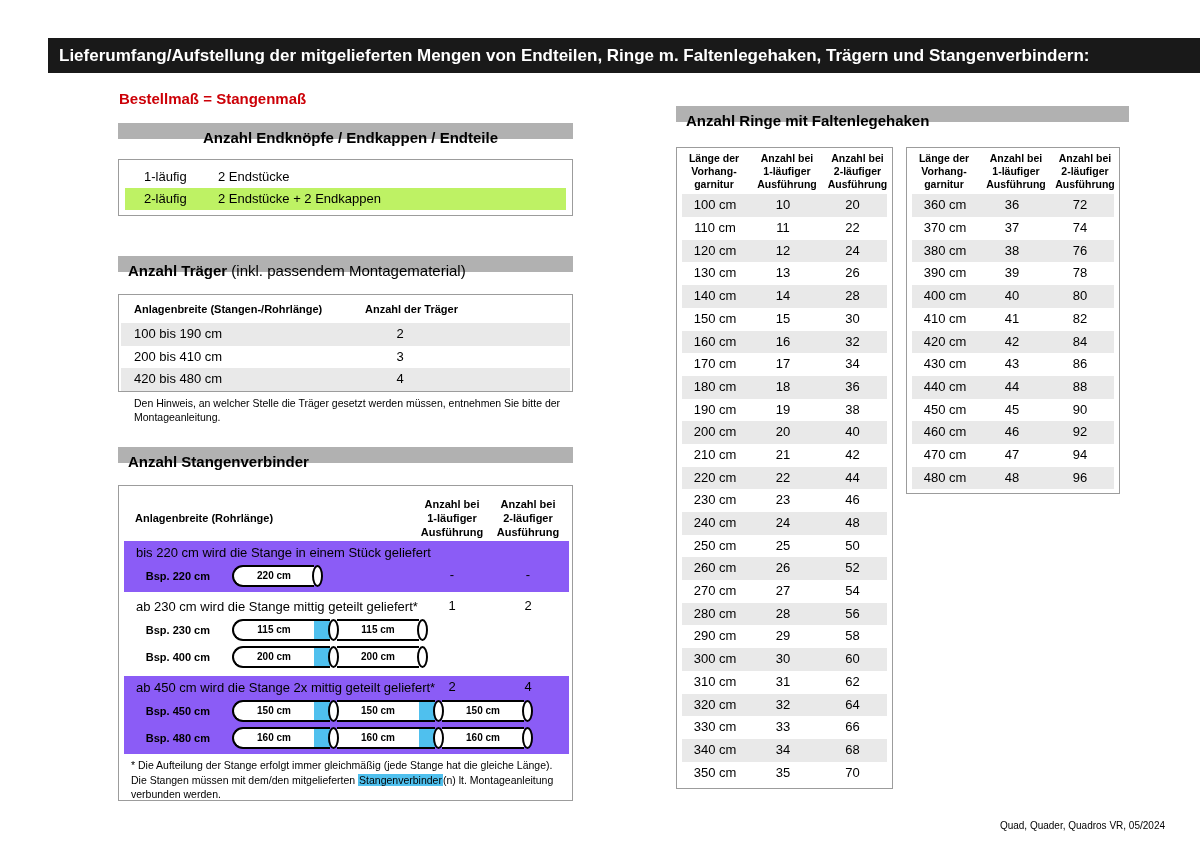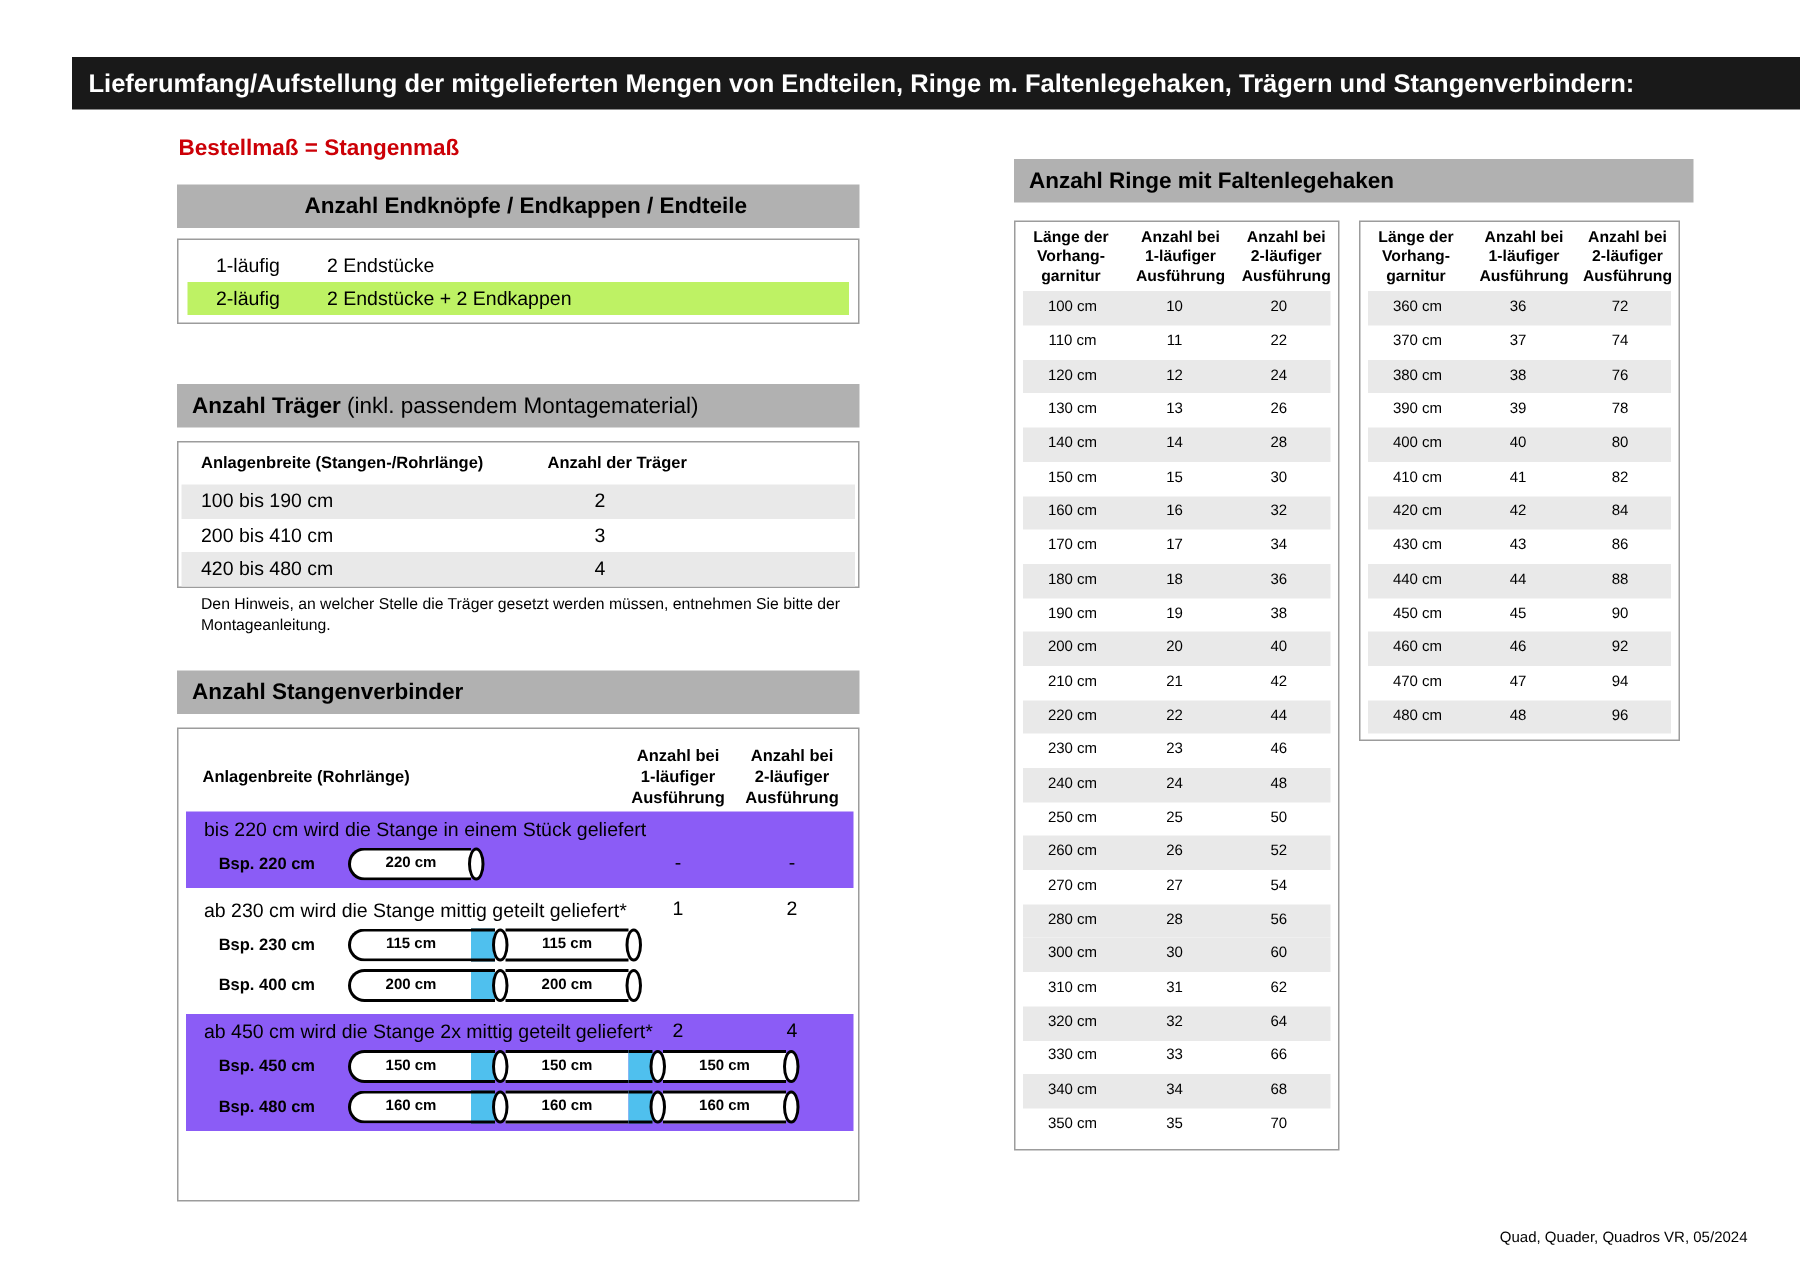--- a/index.html
+++ b/index.html
@@ -1,20 +1,20 @@
 <!DOCTYPE html>
 <html><head>
 <meta charset="utf-8">
 <style>
 *{box-sizing:border-box;margin:0;padding:0;}
 html,body{width:1200px;height:849px;}
 body{position:relative;font-family:"Liberation Sans",sans-serif;background:#fff;color:#000;overflow:hidden;}
 .topbar{position:absolute;left:48px;top:38px;width:1152px;height:35px;background:#191919;color:#fff;font-size:17px;font-weight:bold;line-height:35px;padding-left:11px;white-space:nowrap;}
 .subtitle{position:absolute;left:119px;top:90px;font-size:15px;font-weight:bold;color:#cc0007;}
-.sec-header{position:absolute;background:#b1b1b1;height:29px;line-height:29px;padding-left:10px;font-size:15px;font-weight:bold;}
+.sec-header{position:absolute;background:#b1b1b1;height:16px;line-height:29px;padding-left:10px;font-size:15px;font-weight:bold;}
 #hdr-endteile{left:118px;top:123px;width:455px;text-align:center;}
 #hdr-traeger{left:118px;top:256px;width:455px;}
 #hdr-traeger .norm{font-weight:normal;}
 #hdr-verbinder{left:118px;top:447px;width:455px;}
 #hdr-ringe{left:676px;top:106px;width:453px;}
 .boxed{position:absolute;border:1px solid #9c9c9c;background:#fff;}
 #endteile-box{left:118px;top:159px;width:455px;height:57px;padding:6px 6px;}
 .et-row{height:22px;line-height:22px;font-size:13px;display:flex;padding-left:19px;}
 .et-row.alt{background:#bef264;}
 .et-label{width:74px;}
@@ -53,21 +53,21 @@
 #ring-left{left:676px;top:147px;width:217px;}
 #ring-right{left:906px;top:147px;width:214px;}
 .ring-head{display:flex;padding:4px 0 3px;}
 .ring-head .hc{font-size:10.5px;font-weight:bold;text-align:center;white-space:pre-line;line-height:1.25;}
 #ring-left .hc0{width:74px;}
 #ring-left .hc1{width:72px;}
 #ring-left .hc2{width:69px;}
 #ring-right .hc0{width:74px;}
 #ring-right .hc1{width:70px;}
 #ring-right .hc2{width:68px;}
-.rrow{display:flex;height:22.7px;line-height:22.7px;font-size:10px;margin:0 5px;align-items:flex-end;}
+.rrow{display:flex;height:22.7px;line-height:22.7px;font-size:13px;margin:0 5px;}
 .rrow.alt{background:#e9e9e9;}
 .rcell{text-align:center;}
 #ring-left .rc0{width:66px;}
 #ring-left .rc1{width:70px;}
 #ring-left .rc2{width:69px;}
 #ring-right .rc0{width:66px;}
 #ring-right .rc1{width:68px;}
 #ring-right .rc2{width:68px;}
 .doc-footer{position:absolute;right:35px;top:820px;font-size:10px;}
 </style>
@@ -193,20 +193,23 @@
             <div class="joint"></div>
             <div class="seg">160 cm</div>
             <div class="conn"></div>
             <div class="joint"></div>
             <div class="seg">160 cm</div>
             <div class="endcap"></div>
           </div>
         </div>
       </div>
     </div>
+  <div class="vb-foot">
+    <span>* Die Aufteilung der Stange erfolgt immer gleichmäßig (jede Stange hat die gleiche Länge). Die Stangen müssen mit dem/den mitgelieferten </span><span class="hl">Stangenverbinder</span><span>(n) lt. Montageanleitung verbunden werden.</span>
+  </div>
 </div>
 
 <div class="sec-header" id="hdr-ringe">
   <span>Anzahl Ringe mit Faltenlegehaken</span>
 </div>
 
 <div class="ring-table" id="ring-left">
   <div class="ring-head">
     <div class="hc hc0">Länge der
 Vorhang-
@@ -307,20 +310,25 @@
       <div class="rrow">
         <div class="rcell rc0">270 cm</div>
         <div class="rcell rc1">27</div>
         <div class="rcell rc2">54</div>
       </div>
       <div class="rrow alt">
         <div class="rcell rc0">280 cm</div>
         <div class="rcell rc1">28</div>
         <div class="rcell rc2">56</div>
       </div>
+      <div class="rrow">
+        <div class="rcell rc0">290 cm</div>
+        <div class="rcell rc1">29</div>
+        <div class="rcell rc2">58</div>
+      </div>
       <div class="rrow alt">
         <div class="rcell rc0">300 cm</div>
         <div class="rcell rc1">30</div>
         <div class="rcell rc2">60</div>
       </div>
       <div class="rrow">
         <div class="rcell rc0">310 cm</div>
         <div class="rcell rc1">31</div>
         <div class="rcell rc2">62</div>
       </div>

